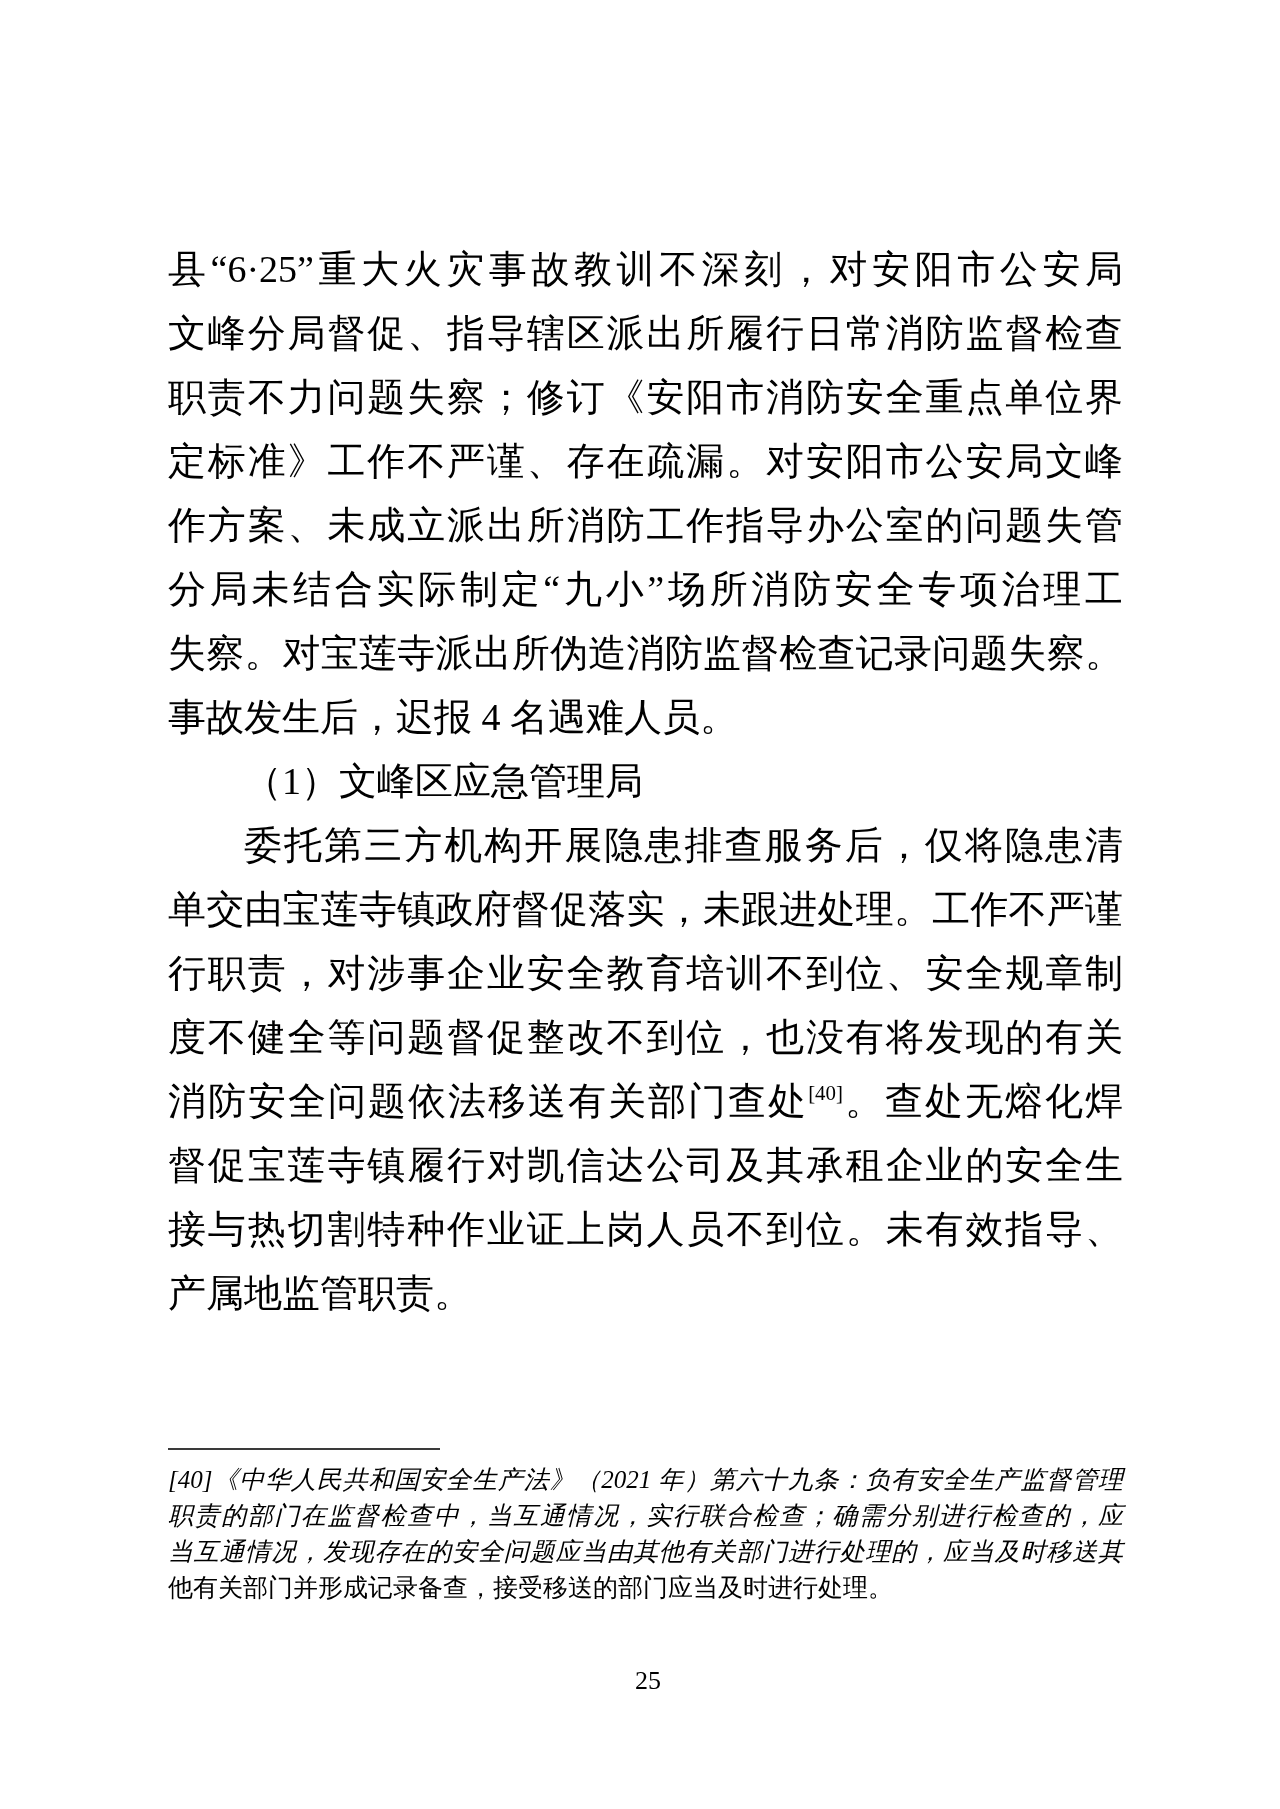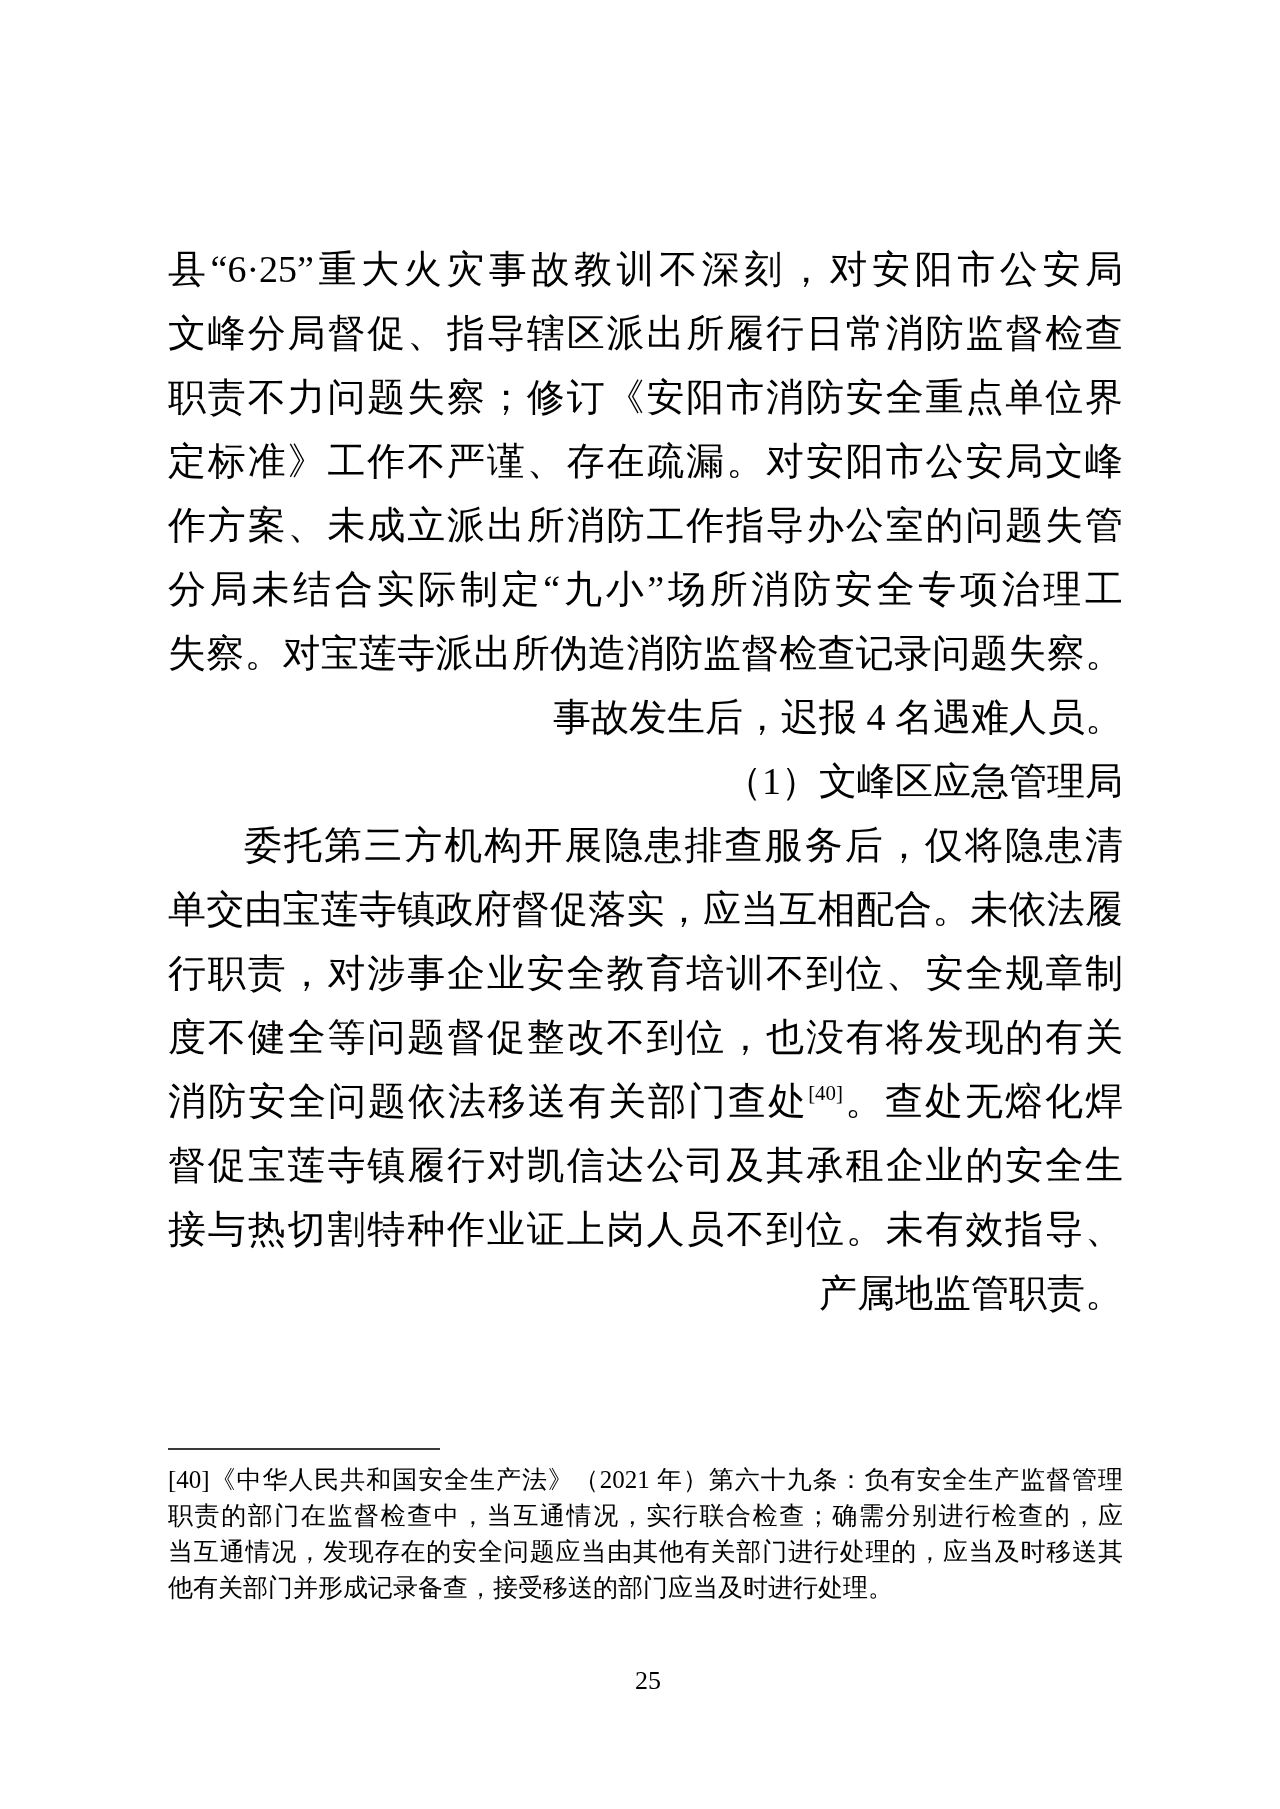--- a/index.html
+++ b/index.html
@@ -19,21 +19,21 @@
     top:237px;
     width:955px;
   }
   .line{
     margin:0;
     padding:0;
     font-size:38px;
     height:64px;
     line-height:64px;
     font-weight:400;
-    text-align:right;
+    text-align:left;
   }
   .jl{ 
     text-align:justify;
     text-align-last:justify;
     text-justify:inter-character;
   }
   .ind2{ text-indent:76px; } 
   .fnref{
     font-size:0.55em;
     vertical-align:super;
@@ -62,20 +62,21 @@
     font-size:25px;
     height:36px;
     line-height:36px;
     font-weight:400;
     text-align:left;
   }
   .fline.jl{
     text-align:justify;
     text-align-last:justify;
     text-justify:inter-character;
+    font-style:italic;
   }
   
   .page-number{
     position:absolute;
     left:8px;
     top:1663px;
     width:1280px;
     text-align:center;
     font-size:26px;
     line-height:36px;
@@ -90,21 +91,21 @@
     <p class="line jl">县“6·25”重大火灾事故教训不深刻，对安阳市公安局</p>
     <p class="line jl">文峰分局督促、指导辖区派出所履行日常消防监督检查</p>
     <p class="line jl">职责不力问题失察；修订《安阳市消防安全重点单位界</p>
     <p class="line jl">定标准》工作不严谨、存在疏漏。对安阳市公安局文峰</p>
     <p class="line jl">作方案、未成立派出所消防工作指导办公室的问题失管</p>
     <p class="line jl">分局未结合实际制定“九小”场所消防安全专项治理工</p>
     <p class="line jl">失察。对宝莲寺派出所伪造消防监督检查记录问题失察。</p>
     <p class="line">事故发生后，迟报 4 名遇难人员。</p>
     <p class="line ind2">（1）文峰区应急管理局</p>
     <p class="line jl ind2">委托第三方机构开展隐患排查服务后，仅将隐患清</p>
-    <p class="line jl">单交由宝莲寺镇政府督促落实，应当互相配合。未依法履</p>
+    <p class="line jl">单交由宝莲寺镇政府督促落实，未跟进处理。工作不严谨</p>
     <p class="line jl">行职责，对涉事企业安全教育培训不到位、安全规章制</p>
     <p class="line jl">度不健全等问题督促整改不到位，也没有将发现的有关</p>
     <p class="line jl">
       <span>消防安全问题依法移送有关部门查处</span><sup class="fnref">[40]</sup><span>。查处无熔化焊</span>
     </p>
     <p class="line jl">督促宝莲寺镇履行对凯信达公司及其承租企业的安全生</p>
     <p class="line jl">接与热切割特种作业证上岗人员不到位。未有效指导、</p>
     <p class="line">产属地监管职责。</p>
   </main>
 

